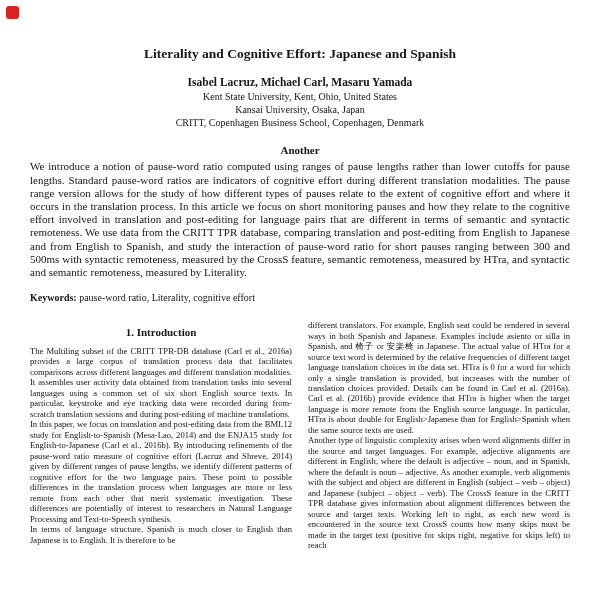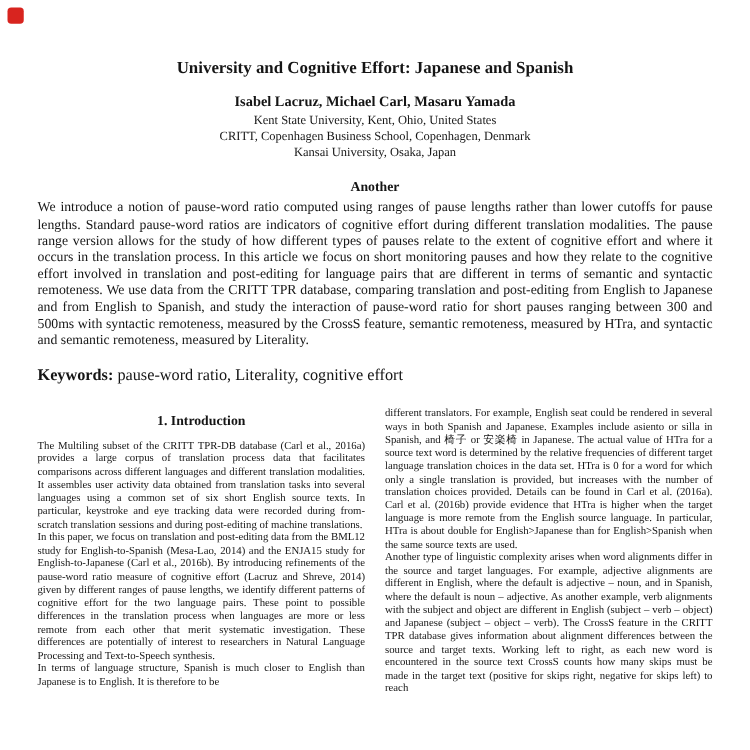--- a/index.html
+++ b/index.html
@@ -61,21 +61,21 @@
     font-weight: bold;
     font-size: 11px;
     margin: 15px 0 4px 0;
   }
   .abstract-text {
     font-size: 11px;
     line-height: 1.2;
     text-align: justify;
   }
   .keywords {
-    font-size: 13px;
+    font-size: 10px;
     margin-top: 13px;
   }
   .keywords .kw-label {
     font-weight: bold;
   }
   .columns {
     display: flex;
     gap: 16px;
     margin-top: 17px;
     align-items: center;
@@ -96,27 +96,27 @@
     margin: 0;
   }
 </style>
 </head>
 <body>
 
 <div class="app-icon"></div>
 
 <div class="page">
 
-  <h1 class="title">University and Cognitive Effort: Japanese and Spanish</h1>
+  <h1 class="title">Literality and Cognitive Effort: Japanese and Spanish</h1>
 
   <div class="authors">Isabel Lacruz, Michael Carl, Masaru Yamada</div>
 
   <div class="affiliation">Kent State University, Kent, Ohio, United States</div>
+  <div class="affiliation">Kansai University, Osaka, Japan</div>
   <div class="affiliation">CRITT, Copenhagen Business School, Copenhagen, Denmark</div>
-  <div class="affiliation">Kansai University, Osaka, Japan</div>
 
 
   <div class="abstract-heading">Another</div>
 
   <div class="abstract-text">We introduce a notion of pause-word ratio computed using ranges of pause lengths rather than lower cutoffs for pause lengths. Standard pause-word ratios are indicators of cognitive effort during different translation modalities. The pause range version allows for the study of how different types of pauses relate to the extent of cognitive effort and where it occurs in the translation process. In this article we focus on short monitoring pauses and how they relate to the cognitive effort involved in translation and post-editing for language pairs that are different in terms of semantic and syntactic remoteness. We use data from the CRITT TPR database, comparing translation and post-editing from English to Japanese and from English to Spanish, and study the interaction of pause-word ratio for short pauses ranging between 300 and 500ms with syntactic remoteness, measured by the CrossS feature, semantic remoteness, measured by HTra, and syntactic and semantic remoteness, measured by Literality.</div>
 
   <div class="keywords">
     <span class="kw-label">Keywords:</span><span> pause-word ratio, Literality, cognitive effort</span>
   </div>
 

